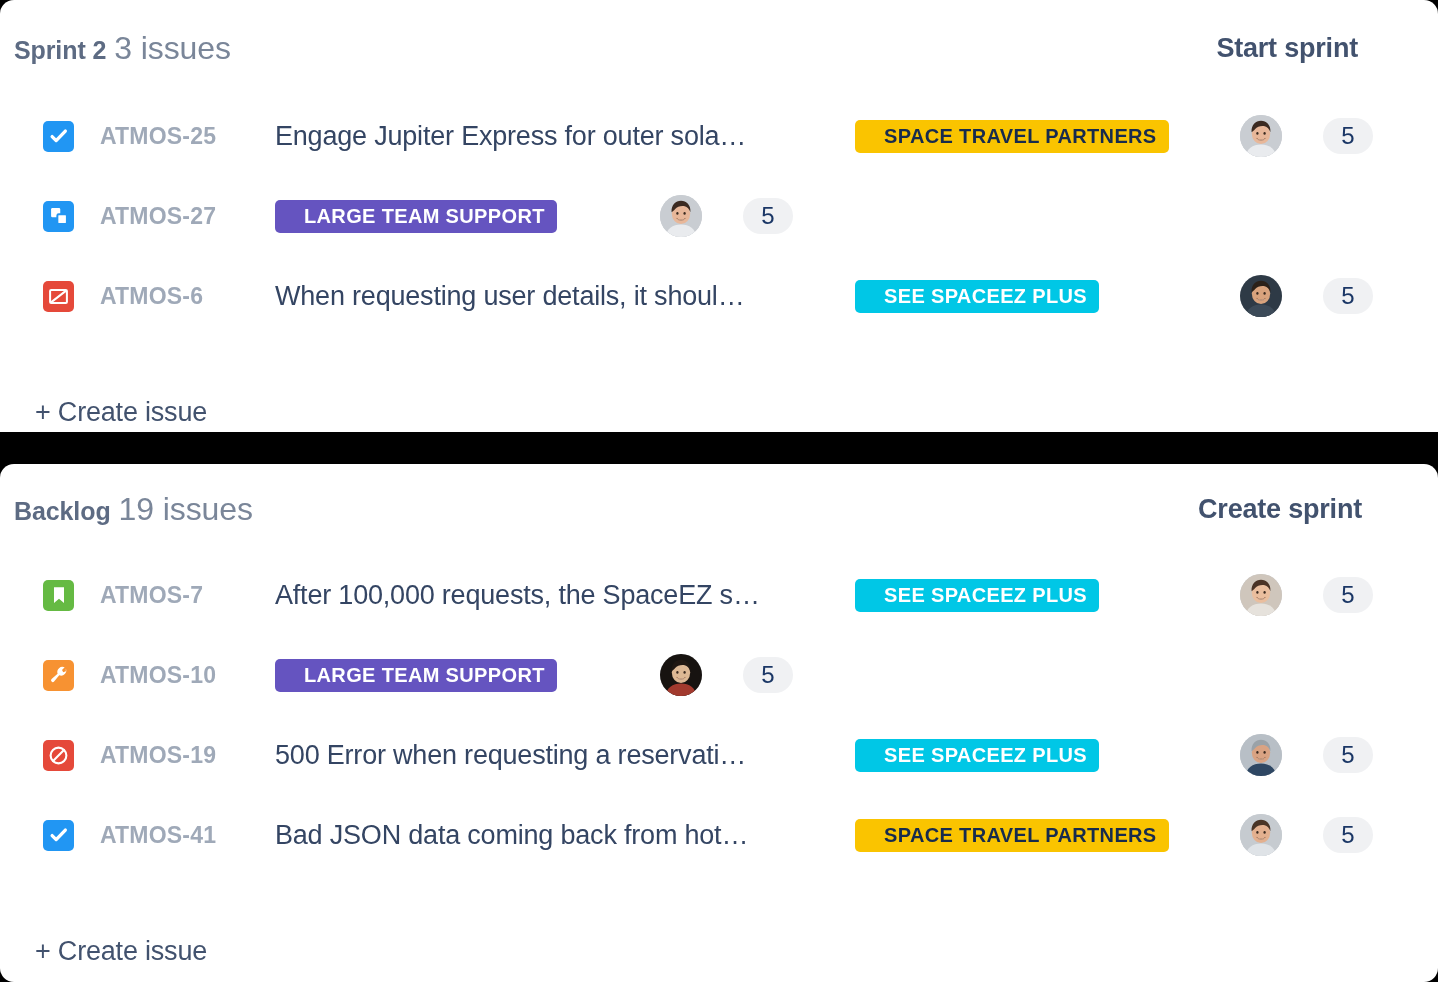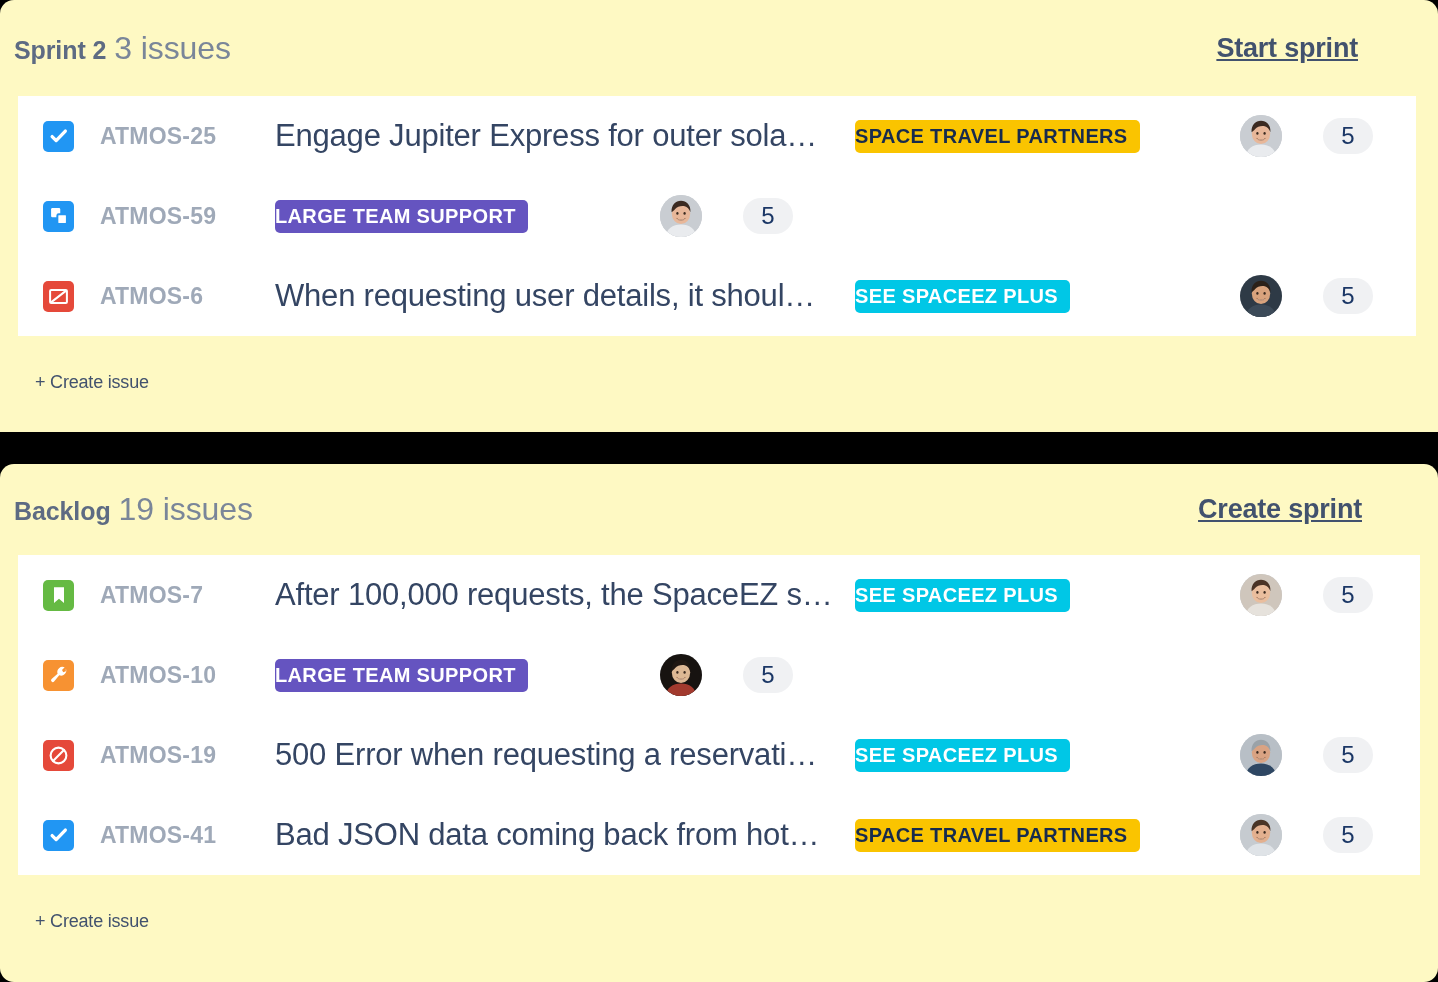--- a/index.html
+++ b/index.html
@@ -19,21 +19,21 @@
     width: 1438px;
     height: 982px;
     position: relative;
     background: #000000;
     display: flex;
     flex-direction: column;
   }
 
   
   .panel {
-    background: #fef9c3;
+    background: #ffffff;
     position: relative;
     overflow: hidden;
   }
   .panel-sprint {
     height: 432px;
     border-radius: 14px 14px 0 0;
   }
   .gap-band {
     height: 32px;
     background: #000000;
@@ -75,21 +75,20 @@
     letter-spacing: -0.1px;
   }
   .header-action {
     font-size: 27px;
     font-weight: bold;
     color: #42526E;
     letter-spacing: -0.2px;
     padding-right: 64px;
     cursor: pointer;
     white-space: nowrap;
-    text-decoration: underline;
   }
   .panel-backlog .header-action {
     padding-right: 60px;
   }
 
   
   .issue-list {
     background: #FFFFFF;
     margin: 0 18px 0 18px;
   }
@@ -125,37 +124,37 @@
     font-size: 23px;
     font-weight: bold;
     color: #9FA9B8;
     letter-spacing: 0.2px;
     white-space: nowrap;
   }
 
   .issue-title {
     flex: none;
     width: 580px;
-    font-size: 31px;
+    font-size: 27px;
     color: #344563;
     letter-spacing: -0.2px;
     white-space: nowrap;
     overflow: hidden;
   }
 
   .issue-label-cell {
     flex: none;
     width: 385px;
     display: flex;
     align-items: center;
   }
   .chip {
     display: inline-block;
     border-radius: 5px;
-    padding: 6px 12px 7px 0;
+    padding: 6px 12px 7px 29px;
     font-size: 20px;
     font-weight: bold;
     letter-spacing: 0.35px;
     white-space: nowrap;
     line-height: 1;
     text-align: center;
   }
 
   .issue-assignee {
     flex: none;
@@ -191,29 +190,30 @@
     font-weight: normal;
     display: flex;
     align-items: center;
     justify-content: center;
     padding: 0 8px;
     box-sizing: border-box;
   }
 
   
   .create-issue {
-    font-size: 18px;
+    font-size: 27px;
     color: #42526E;
     letter-spacing: -0.2px;
     padding: 0 12px 0 35px;
     display: flex;
     align-items: center;
     height: 92px;
     cursor: pointer;
     white-space: nowrap;
+    margin-top: 30px;
   }
   .panel-backlog .create-issue {
     height: 92px;
   }
 </style>
 </head>
 <body>
 
 <div class="page">
 
@@ -255,21 +255,21 @@
             <span class="points-pill">5</span>
           </div>
         </div>
         <div class="issue-row">
           <div class="type-icon" style="background: rgb(33, 150, 243);">
             <svg width="20" height="20" viewBox="0 0 24 24">
               <rect x="2.5" y="2.5" width="11" height="11" rx="1.6" fill="#fff"></rect>
               <rect x="10" y="10" width="11.5" height="11.5" rx="1.6" fill="#fff" stroke="#2196F3" stroke-width="2.4"></rect>
             </svg>
           </div>
-          <div class="issue-key">ATMOS-59</div>
+          <div class="issue-key">ATMOS-27</div>
           <div class="issue-label-cell">
             <span class="chip" style="background: rgb(101, 84, 192); color: rgb(255, 255, 255);">LARGE TEAM SUPPORT</span>
           </div>
           <div class="issue-assignee">
             <div class="avatar">
               <svg width="42" height="42" viewBox="0 0 42 42">
                 <rect width="42" height="42" fill="#C9CDD2"></rect>
                 <path d="M6 42c0-8 6.8-12.5 15-12.5S36 34 36 42z" fill="#E9EBEE"></path>
                 <ellipse cx="21" cy="18.5" rx="9.2" ry="10.6" fill="#E8B799"></ellipse>
                 <path d="M11.6 17.2c-.6-7 4-11.4 9.4-11.4s10 4.2 9.4 11.4c-1.1-3.4-3.2-5.2-5.6-5.9-3.4-1-7.6.4-9.6 2.6-1.2 1.3-2.2 2-3.6 3.3z" fill="#3B2A21"></path>

